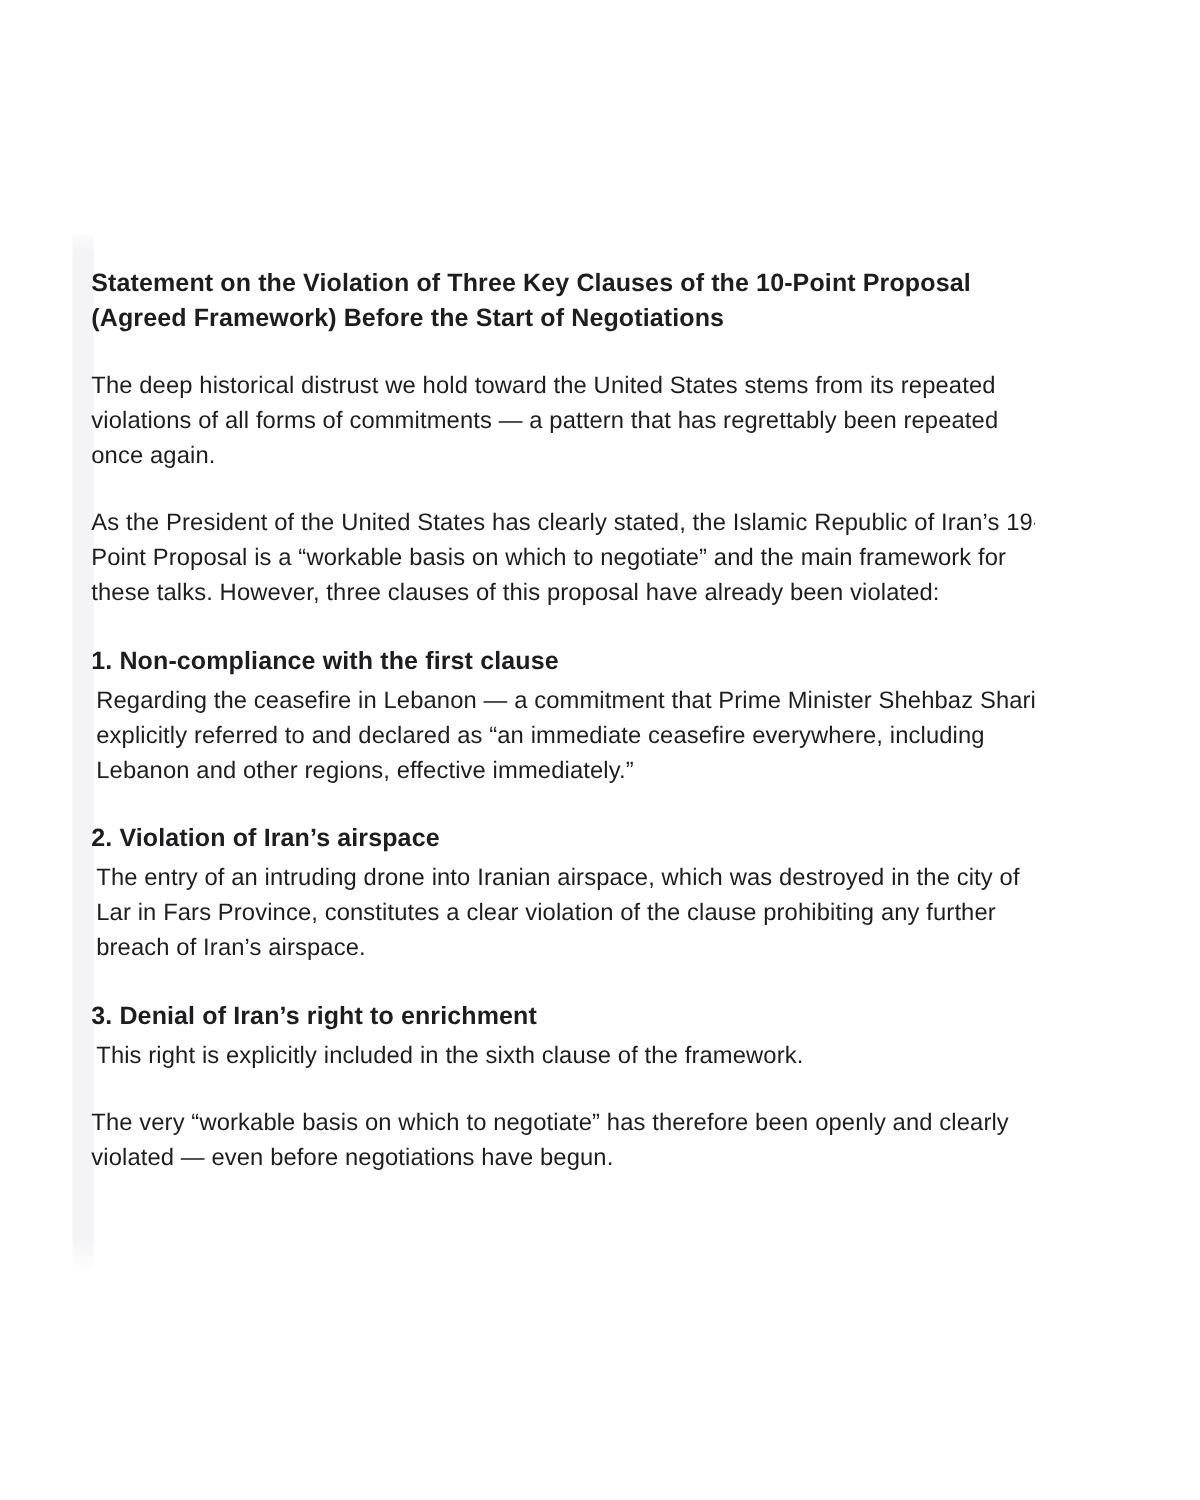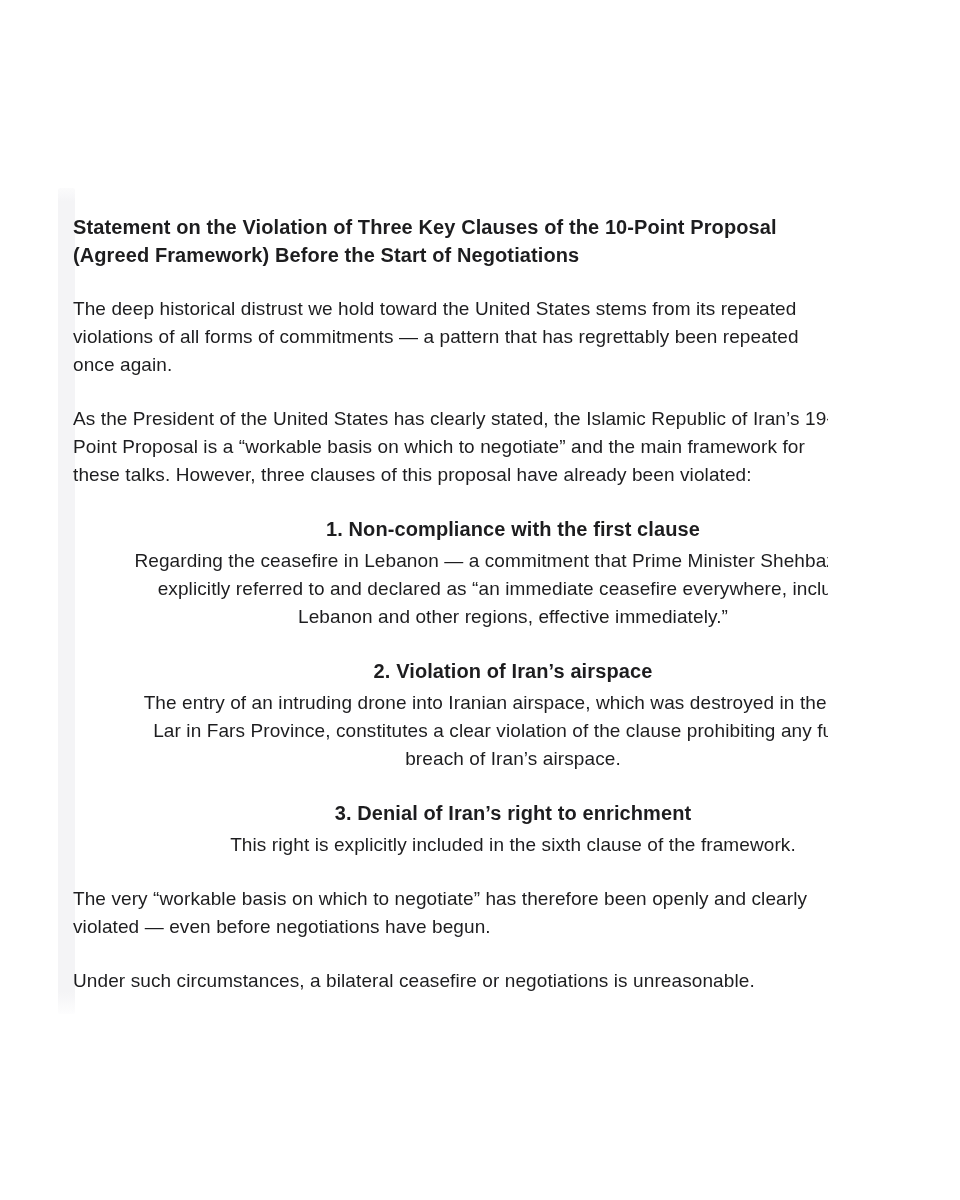--- a/index.html
+++ b/index.html
@@ -46,21 +46,20 @@
     line-height: 28px;
     font-weight: 700;
     white-space: pre-line;
   }
   .para {
     margin: 0 0 26px 0;
     white-space: pre-line;
   }
   .clause {
     margin: 0 0 26px 0;
-    text-align: center;
   }
   .clause-heading {
     margin: 0;
     font-size: 20px;
     line-height: 28px;
     font-weight: 700;
     white-space: pre-line;
   }
   .clause-body {
     margin: 4px;
@@ -105,16 +104,15 @@
     </section>
 
     <section class="clause">
       <h2 class="clause-heading">3. Denial of Iran’s right to enrichment</h2>
       <p class="clause-body">This right is explicitly included in the sixth clause of the framework.</p>
     </section>
 
     <p class="para">The very “workable basis on which to negotiate” has therefore been openly and clearly
 violated — even before negotiations have begun.</p>
 
-    <p class="para">Under such circumstances, a bilateral ceasefire or negotiations is unreasonable.</p>
 
   </div>
 </div>
 
 </body></html>

